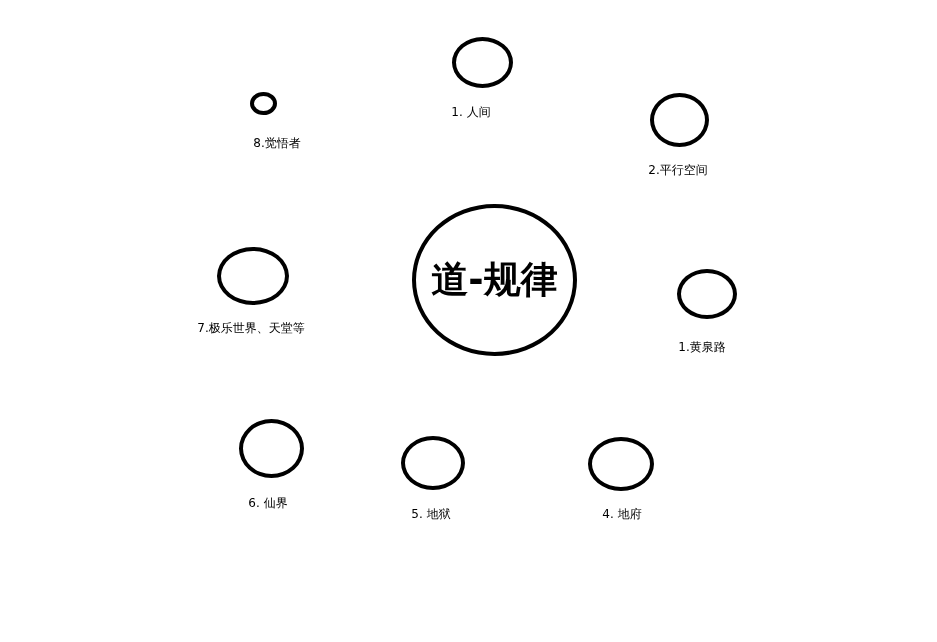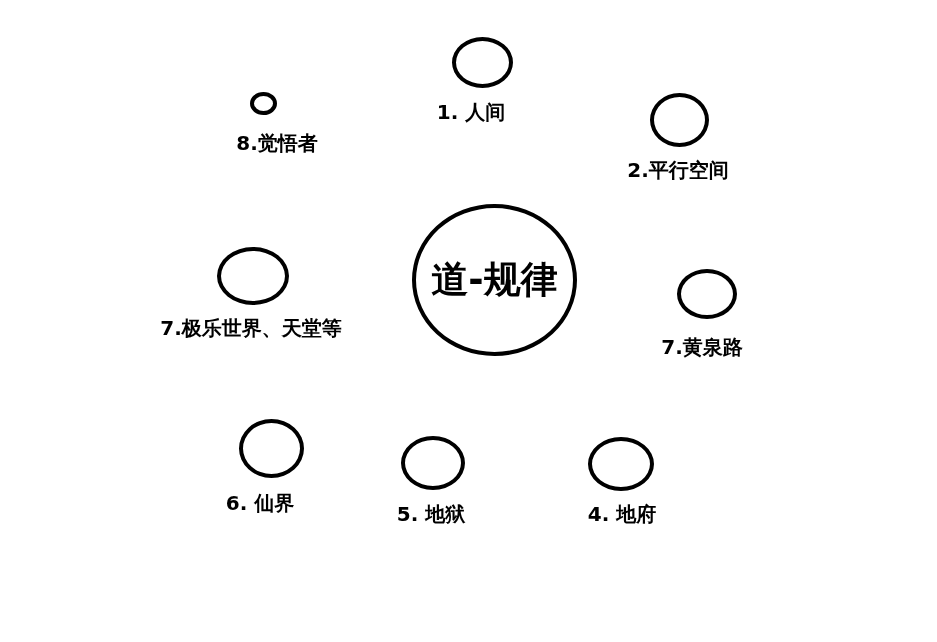--- a/index.html
+++ b/index.html
@@ -37,22 +37,22 @@
     .center-label {
       font-size: 37px;
       font-weight: bold;
       color: #000;
       white-space: nowrap;
       letter-spacing: 0px;
     }
     .label {
       position: absolute;
       transform: translateX(-50%);
-      font-size: 20px;
-      font-weight: bold;
+      font-size: 12px;
+      font-weight: normal;
       color: #000;
       white-space: nowrap;
       line-height: 20px;
     }
   </style>
 </head>
 <body>
 
 <div id="canvas">
 
@@ -60,30 +60,30 @@
     <span class="center-label">道-规律</span>
   </div>
 
   <div class="ring" style="left:452px; top:37px; width:61px; height:51px;"></div>
   <div class="label" style="left:471px; top:102px;">1. 人间</div>
 
   <div class="ring" style="left:650px; top:93px; width:59px; height:54px;"></div>
   <div class="label" style="left:678px; top:160px;text-align:center;">2.平行空间</div>
 
   <div class="ring" style="left:677px; top:269px; width:60px; height:50px;"></div>
-  <div class="label" style="left:702px; top:337px;">7.黄泉路</div>
+  <div class="label" style="left:702px; top:337px;">1.黄泉路</div>
 
   <div class="ring" style="left:588px; top:437px; width:66px; height:54px;"></div>
   <div class="label" style="left:622px; top:504px;">4. 地府</div>
 
   <div class="ring" style="left:401px; top:436px; width:64px; height:54px;"></div>
   <div class="label" style="left:431px; top:504px;">5. 地狱</div>
 
   <div class="ring" style="left:239px; top:419px; width:65px; height:59px;"></div>
-  <div class="label" style="left:260px; top:493px;">6. 仙界</div>
+  <div class="label" style="left:268px; top:493px;">6. 仙界</div>
 
   <div class="ring" style="left:217px; top:247px; width:72px; height:58px;"></div>
   <div class="label" style="left:251px; top:318px;">7.极乐世界、天堂等</div>
 
   <div class="ring" style="left:250px; top:92px; width:27px; height:23px; border-width:4px;"></div>
   <div class="label" style="left:253px; top:133px;margin-left:24px;">8.觉悟者</div>
 
 </div>
 
 </body></html>

